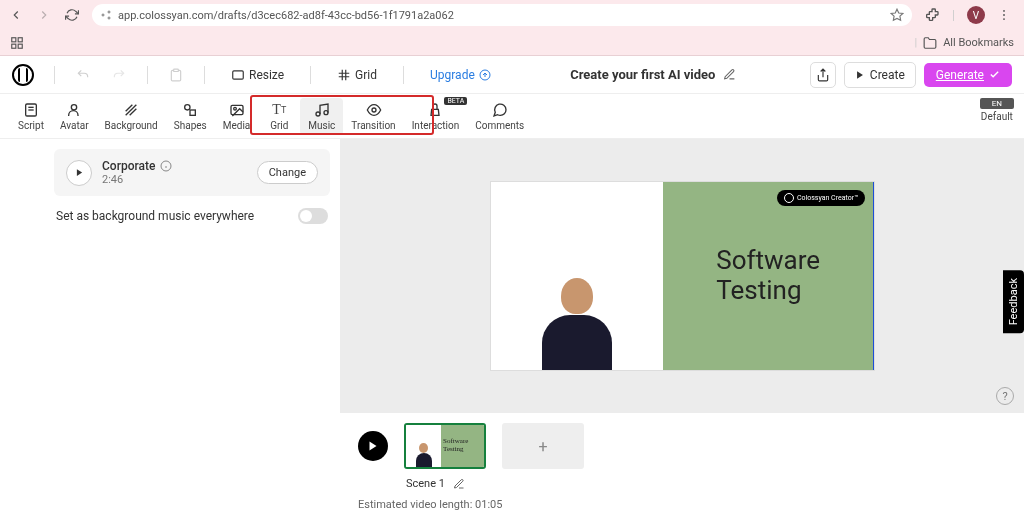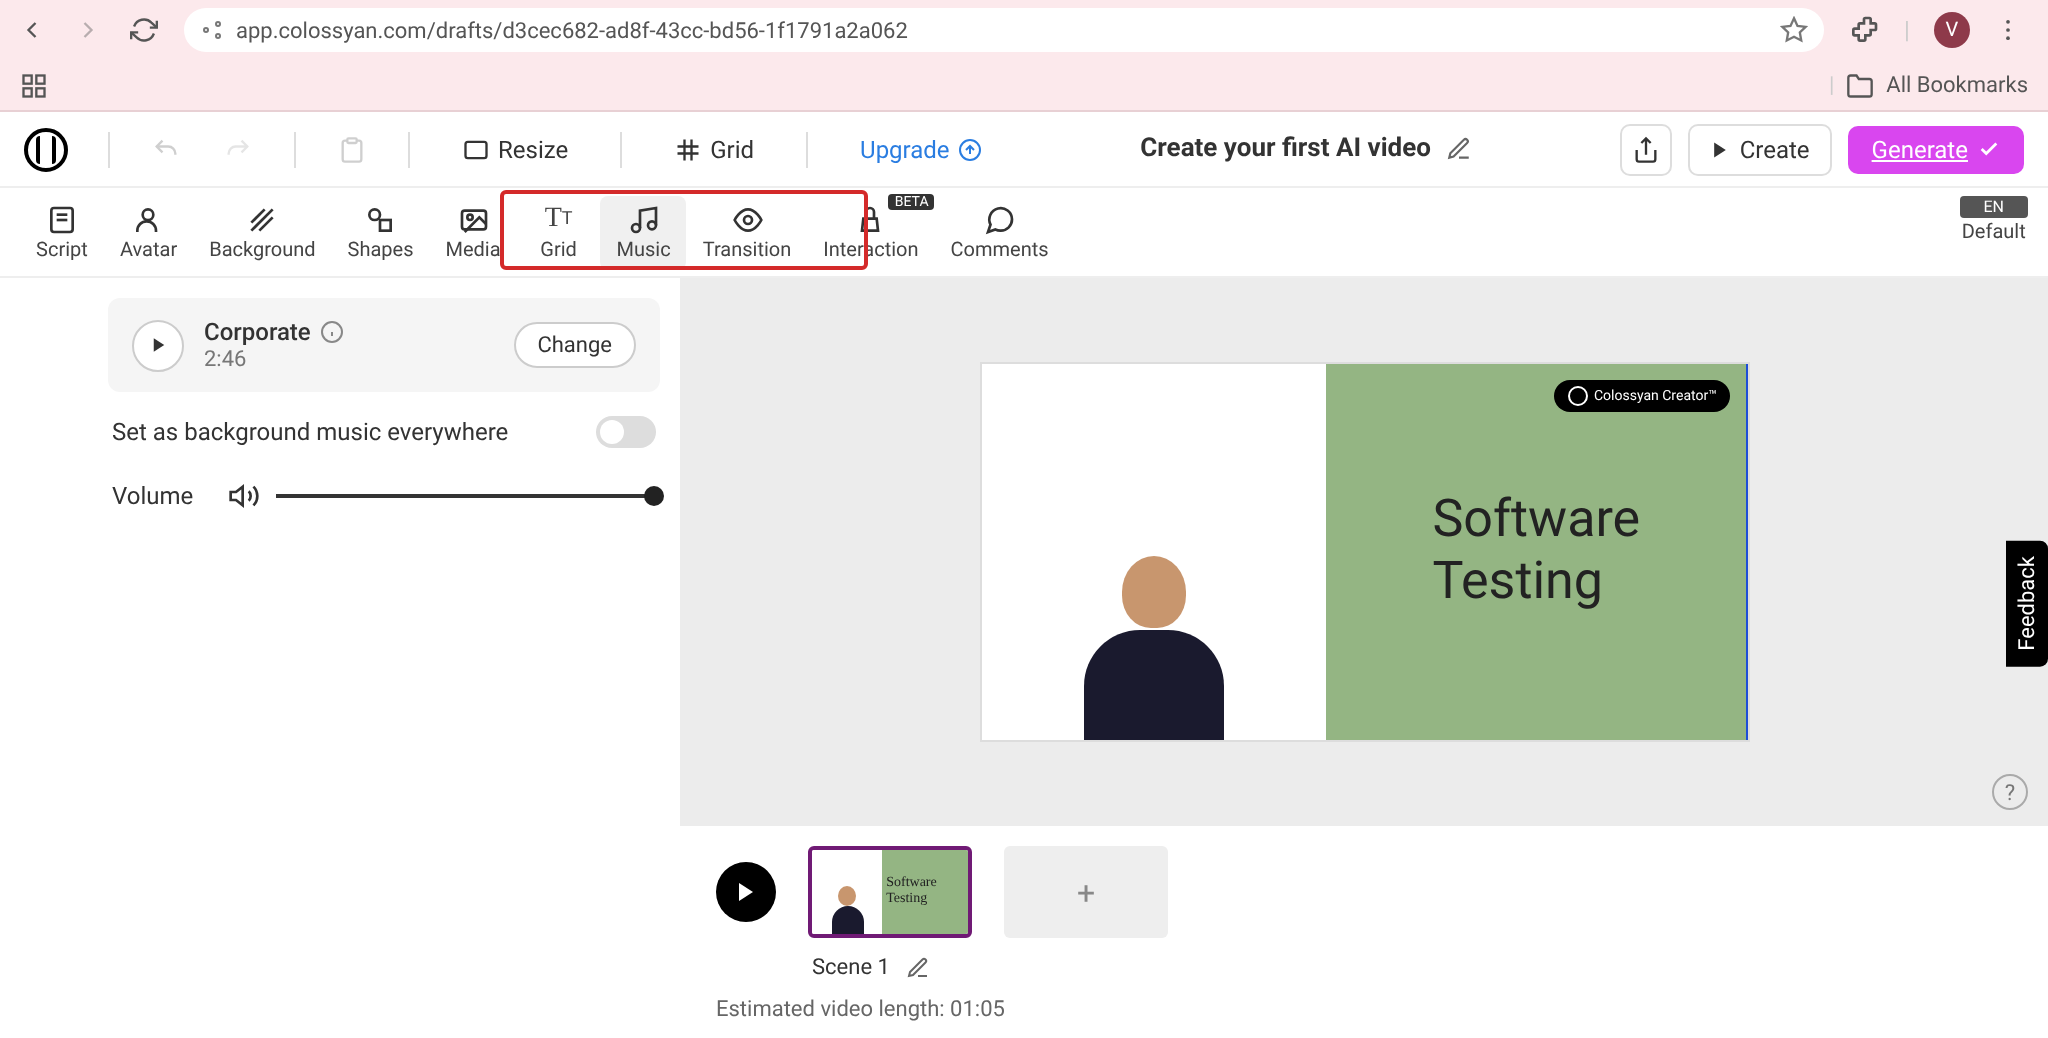--- a/index.html
+++ b/index.html
@@ -62,21 +62,21 @@
 .avatar-body { width:70px;height:55px;background:#1a1a2e;border-radius:28px 28px 0 0;position:absolute;bottom:0;left:5px;}
 .slide-right { width:55%; background:#94b583; display:flex; align-items:center; justify-content:center; position:relative;}
 .slide-title { font-family:Georgia,serif; font-size:26px; line-height:1.15; color:#222; padding:0 14px;}
 .slide-badge { position:absolute; top:8px; right:8px; background:#000; color:#fff; font-size:7px; padding:3px 7px; border-radius:9px; display:flex;align-items:center;gap:3px;}
 .slide-badge::before{content:"";width:8px;height:8px;border:1px solid #fff;border-radius:50%;}
 .help { position:absolute; bottom:8px; right:10px; width:18px;height:18px;border:1px solid #aaa;border-radius:50%;display:flex;align-items:center;justify-content:center;font-size:11px;color:#777;cursor:pointer;}
 
 
 .timeline { background:#fff; padding:10px 18px 6px 18px; display:flex; align-items:center; gap:16px;}
 .big-play { width:30px;height:30px;background:#000;border-radius:50%;display:flex;align-items:center;justify-content:center;cursor:pointer;}
-.thumb { width:82px;height:46px;border:2px solid #701a75;border-radius:3px;background:#fff;display:flex;overflow:hidden;cursor:pointer;}
+.thumb { width:82px;height:46px;border:2px solid #15803d;border-radius:3px;background:#fff;display:flex;overflow:hidden;cursor:pointer;}
 .thumb-l{width:45%;background:#fff;display:flex;align-items:flex-end;justify-content:center;}
 .thumb-l .th-head{width:9px;height:10px;background:#c8966e;border-radius:50%;}
 .thumb-l .th-body{width:16px;height:14px;background:#1a1a2e;border-radius:8px 8px 0 0;}
 .thumb-l-inner{display:flex;flex-direction:column;align-items:center;}
 .thumb-r{width:55%;background:#94b583;display:flex;align-items:center;justify-content:center;font-family:Georgia,serif;font-size:7px;color:#222;line-height:1.1;padding:2px;}
 .add-scene { width:82px;height:46px;background:#eee;border-radius:3px;display:flex;align-items:center;justify-content:center;color:#888;font-size:16px;cursor:pointer;}
 .scene-label-row { padding:2px 18px 4px 66px; display:flex; align-items:center; gap:8px; font-size:11px; background:#fff;}
 .est-row { padding:4px 18px 8px 18px; font-size:11px; color:#666; background:#fff;}
 
 
@@ -331,28 +331,20 @@
             </svg>
           </div>
         <div class="mc-dur">2:46</div>
       </div>
       <div class="change">Change</div>
     </div>
     <div class="setting-row">
       <span>Set as background music everywhere</span>
       <div class="toggle"></div>
     </div>
-    <div class="vol-row">
-      <span style="min-width:50px">Volume</span>
-      <svg width="16" height="16" viewBox="0 0 24 24" fill="none" stroke="#333" stroke-width="2">
-          <polygon points="11 5 6 9 2 9 2 15 6 15 11 19 11 5"></polygon>
-          <path d="M15.54 8.46a5 5 0 010 7.07M19.07 4.93a10 10 0 010 14.14"></path>
-        </svg>
-      <div class="vol-slider"></div>
-    </div>
   </div>
 
   <div class="canvas-area">
     <div class="canvas-scroll">
       <div class="slide">
         <div class="slide-left">
           <div class="avatar-fig">
             <div class="avatar-body"></div>
             <div class="avatar-head"></div>
           </div>

